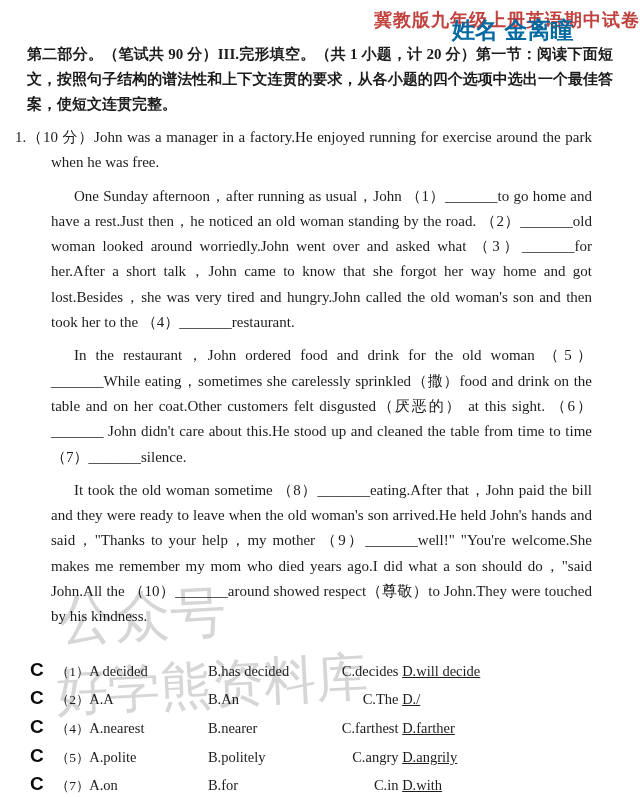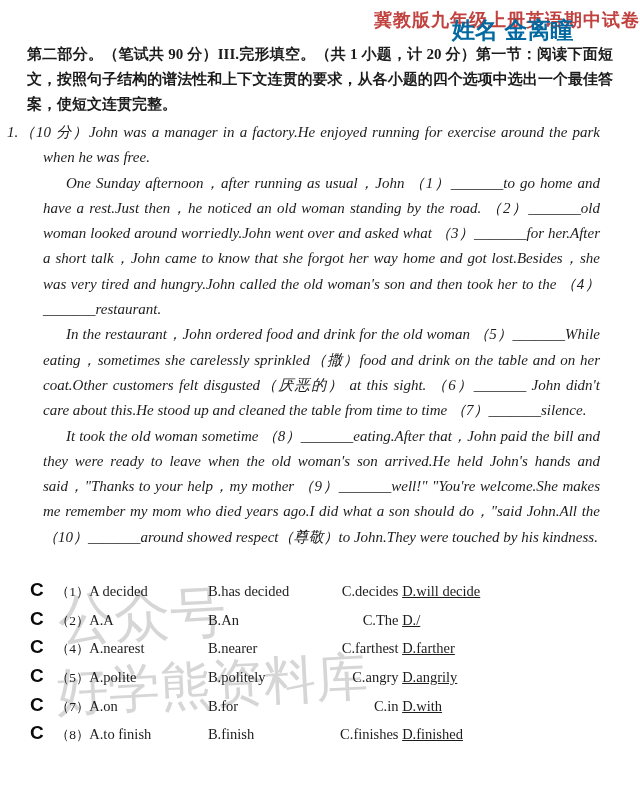--- a/index.html
+++ b/index.html
@@ -28,21 +28,21 @@
     white-space:nowrap;
   }
   .intro{
     margin:8px 0 0 27px;width:586px;font-weight:bold;
     font-size:15px;line-height:25px;text-align:justify;
   }
   .passage{
     margin:3px 0 0 43px;width:557px;font-size:15px;line-height:25.3px;
     text-align:justify;
   }
-  .passage p{margin:0;text-indent:23px;font-style:italic;}
+  .passage p{margin:8px;text-indent:23px;}
   .passage p.first-par{text-indent:-36px;}
   .questions{margin:11px 0 0 30px;font-size:14.5px;line-height:28.7px;}
   .q-row{height:28.7px;white-space:nowrap;}
   .q-row span{display:inline-block;vertical-align:baseline;}
   .q-ans{
     width:22px;font-family:"Liberation Sans","DejaVu Sans",sans-serif;
     font-weight:bold;font-size:19px;color:#0a0a0a;
   }
   .q-num{width:30px;font-size:13.5px;}
   .q-a{width:81px;margin-top:16px;}

